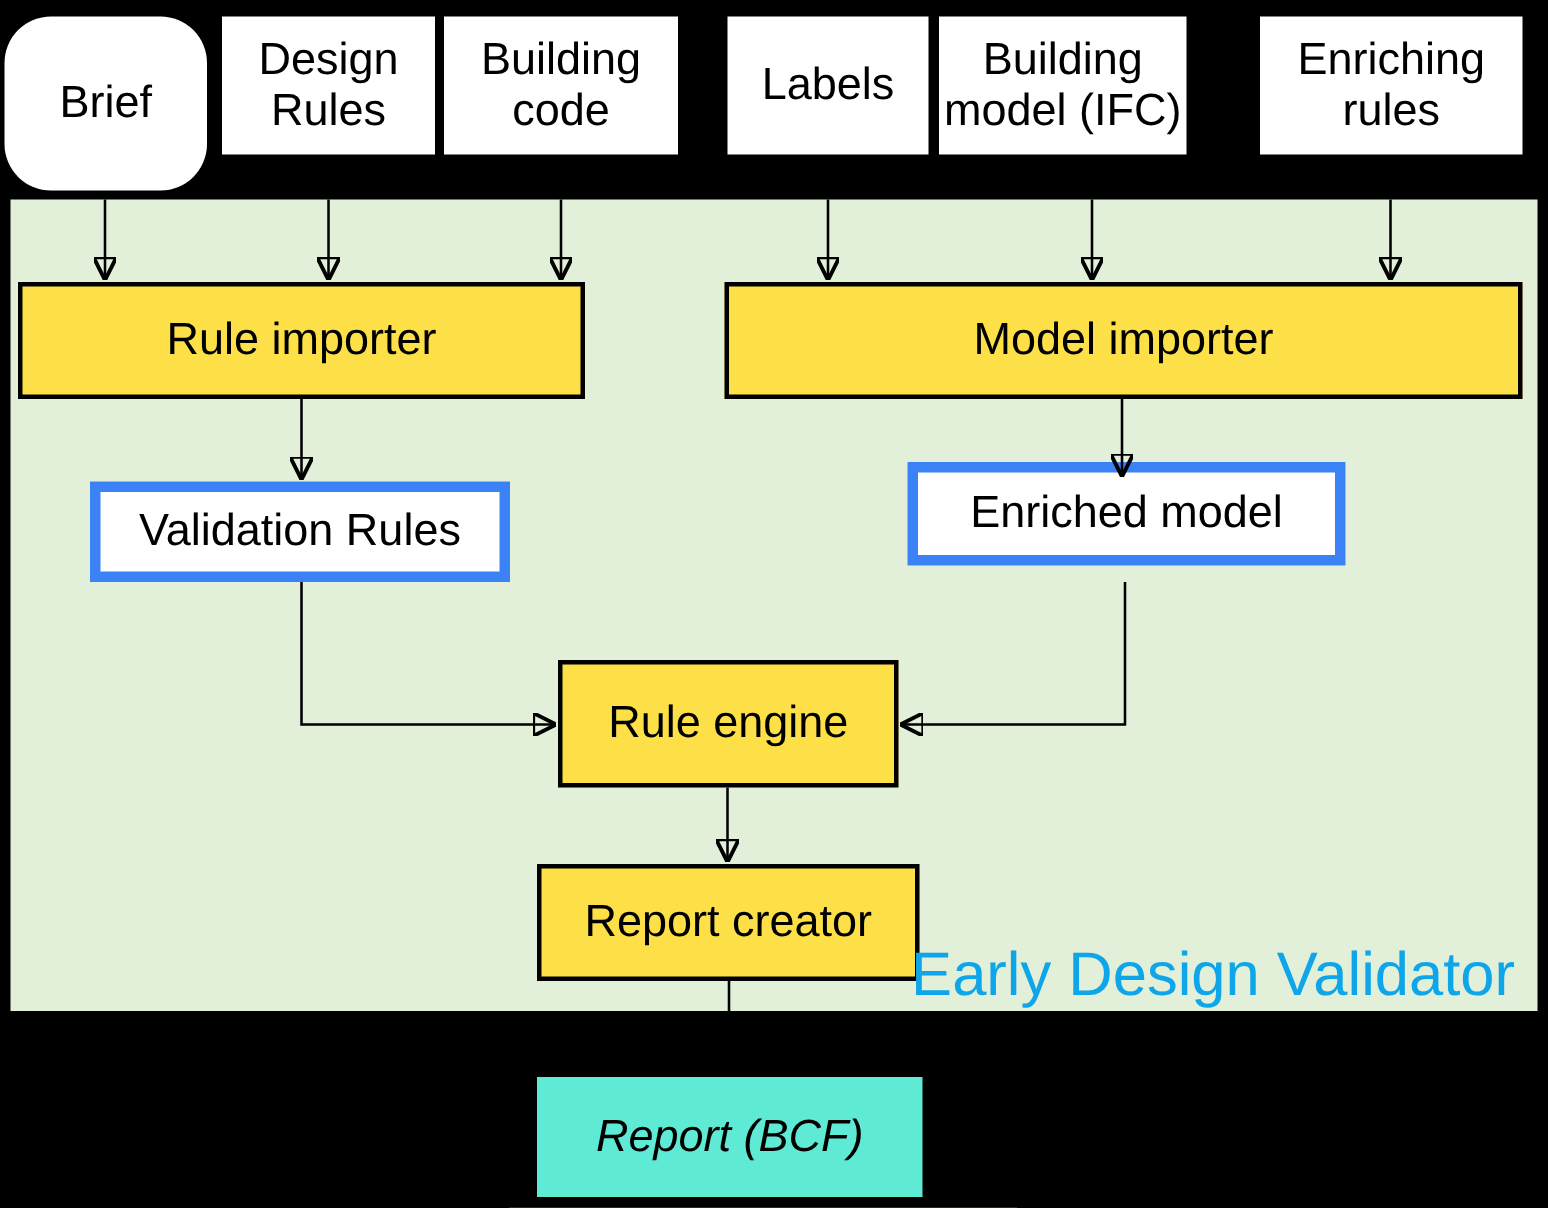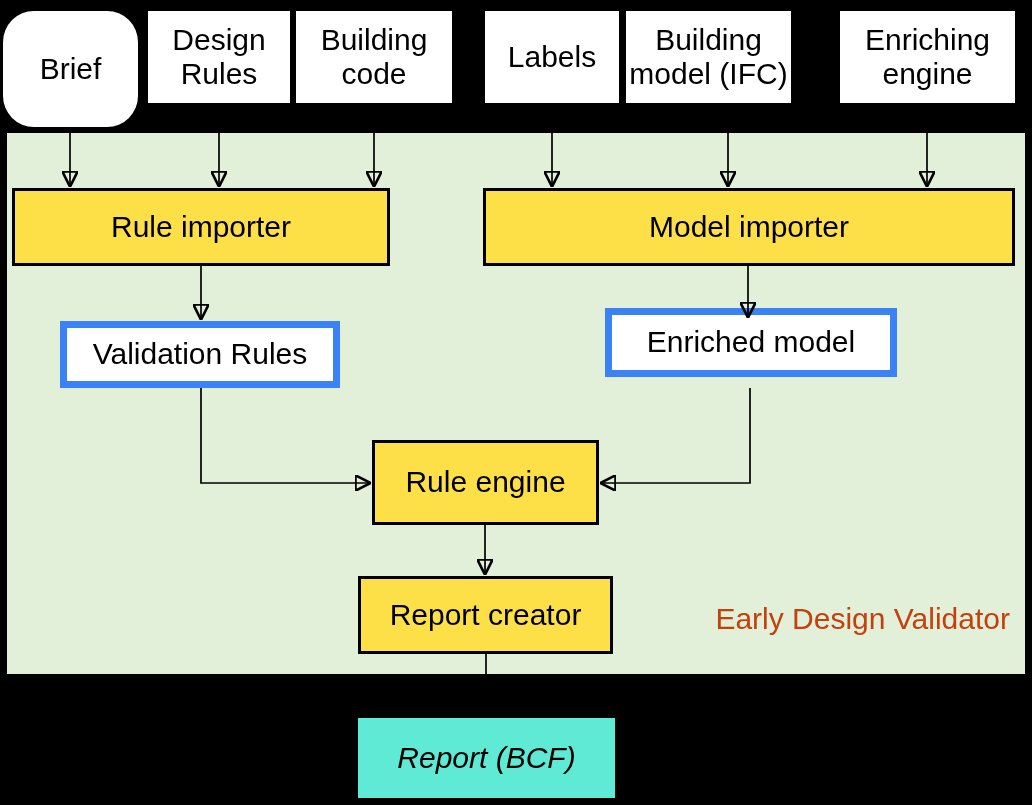--- a/index.html
+++ b/index.html
@@ -39,25 +39,25 @@
   .artifact-box {
     background: #FFFFFF;
     border: 7px solid #3b82f6;
   }
   .output-box {
     background: #5eead4;
     font-style: italic;
   }
   .container-label {
     position: absolute;
-    left: 600px; top: 602px;
+    left: 600px; top: 626px;
     width: 410px;
     text-align: right;
-    font-size: 30px;
-    color: #c2410c;
+    font-size: 41px;
+    color: #0ea5e9;
   }
   .edges {
     position: absolute;
     left: 0; top: 0;
     pointer-events: none;
   }
   .edges path {
     stroke: #000000;
     stroke-width: 1.7;
     fill: none;
@@ -66,21 +66,21 @@
 </head>
 <body>
 
 <div class="canvas">
 
   <div class="box input-box" style="left:3px; top:11px; width:135px; height:116px;border-radius:31px;">Brief</div>
   <div class="box input-box" style="left:148px; top:11px; width:142px; height:92px;">Design Rules</div>
   <div class="box input-box" style="left:296px; top:11px; width:156px; height:92px;">Building code</div>
   <div class="box input-box" style="left:485px; top:11px; width:134px; height:92px;">Labels</div>
   <div class="box input-box" style="left:626px; top:11px; width:165px; height:92px;">Building model (IFC)</div>
-  <div class="box input-box" style="left:840px; top:11px; width:175px; height:92px;">Enriching engine</div>
+  <div class="box input-box" style="left:840px; top:11px; width:175px; height:92px;">Enriching rules</div>
 
   <div class="system-container"></div>
 
   <div class="box process-box" style="left:12px; top:188px; width:378px; height:78px;">Rule importer</div>
   <div class="box process-box" style="left:483px; top:188px; width:532px; height:78px;">Model importer</div>
   <div class="box process-box" style="left:372px; top:440px; width:227px; height:85px;">Rule engine</div>
   <div class="box process-box" style="left:358px; top:576px; width:255px; height:78px;">Report creator</div>
 
   <div class="box artifact-box" style="left:60px; top:321px; width:280px; height:67px;">Validation Rules</div>
   <div class="box artifact-box" style="left:605px; top:308px; width:292px; height:69px;">Enriched model</div>

